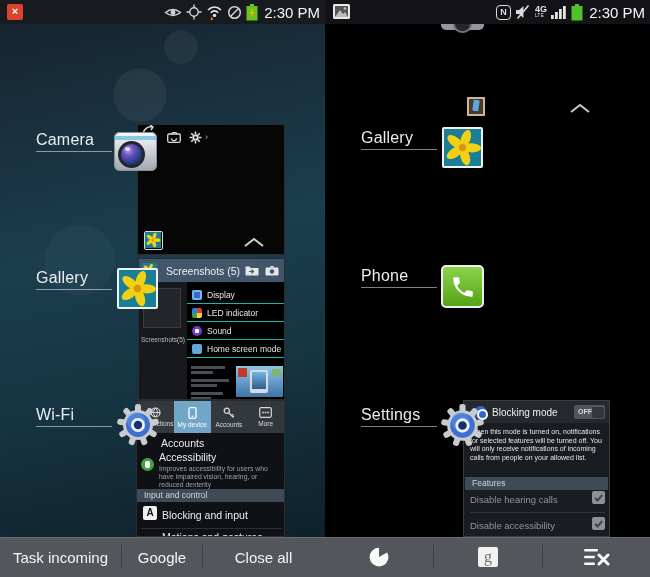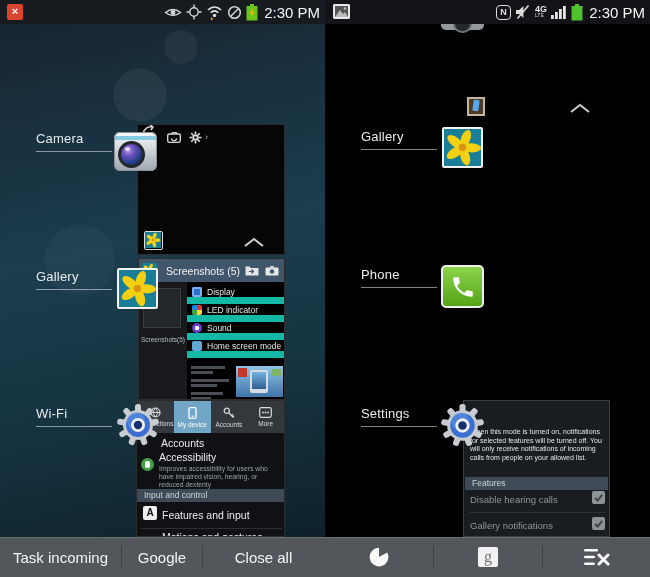--- a/index.html
+++ b/index.html
@@ -27,21 +27,21 @@
   .red-badge{position:absolute;left:7px;top:4px;width:16px;height:16px;background:var(--notification-red);
     border-radius:2px;color:#fff;font-size:11px;font-weight:bold;text-align:center;line-height:15px;}
   .pic-badge{position:absolute;left:8px;top:4px;width:17px;height:15px;background:#e8e8e8;border-radius:2px;overflow:hidden;}
   .pic-badge svg{display:block}
   .nfc-badge{width:15px;height:15px;border:1.5px solid #dcdcdc;border-radius:4px;color:#dcdcdc;
     font-size:9px;font-weight:bold;text-align:center;line-height:12px;}
   .net-stack{display:flex;flex-direction:column;align-items:flex-start;color:#e8e8e8;line-height:1;}
   .net-top{font-size:9px;font-weight:bold;}
   .net-bottom{font-size:4.5px;letter-spacing:.3px;}
 
-  .row-label{position:absolute;left:36px;color:#e9edf0;font-size:13px;letter-spacing:.2px;z-index:2;text-align:right;}
+  .row-label{position:absolute;left:36px;color:#e9edf0;font-size:16px;letter-spacing:.2px;z-index:2;text-align:right;}
   .row-underline{position:absolute;left:36px;width:76px;height:1px;background:rgba(255,255,255,.5);z-index:2;}
 
   .thumb{position:absolute;border:1px solid #2c2c2c;z-index:1;overflow:hidden;}
 
   
   #thumb-camera{left:137px;top:124px;width:148px;height:131px;background:#060606;}
   .cam-mini-flower{position:absolute;left:6px;bottom:4px;width:19px;height:19px;border:1.5px solid #ddd;border-radius:2px;overflow:hidden;}
   .chevron-up{position:absolute;}
 
   
@@ -61,21 +61,21 @@
   #thumb-gallery{left:138px;top:258px;width:147px;height:142px;background:#0b0b0c;}
   .gal-header{position:absolute;top:0;left:0;right:0;height:23px;background:var(--header-blue-gray);
     display:flex;align-items:center;color:#f2f2f2;}
   .gal-header-flower{position:absolute;left:3px;top:4px;width:15px;height:15px;overflow:hidden;border-radius:1px;}
   .gal-title{font-size:10.5px;margin-left:27px;}
   .gal-header-icons{margin-left:auto;display:flex;gap:6px;padding-right:5px;align-items:center;}
   .gal-sidebar{position:absolute;left:0;top:23px;width:48px;bottom:0;background:#17191d;}
   .gal-side-thumb{position:absolute;left:4px;top:6px;width:38px;height:40px;background:#23262a;border:1px solid #3a3d41;}
   .gal-side-caption{position:absolute;left:0;top:54px;width:48px;text-align:center;font-size:6.5px;color:#b9bec3;}
   .gal-panel{position:absolute;left:48px;top:23px;right:0;bottom:0;background:#000;}
-  .gal-item{position:absolute;left:0;right:0;height:18px;display:flex;align-items:center;border-bottom:7px solid #14b8a6;}
+  .gal-item{position:absolute;left:0;right:0;height:18px;display:flex;align-items:center;border-bottom:1px solid #14b8a6;}
   .gal-item-icon{margin-left:5px;width:10px;height:10px;border-radius:2px;flex:none;position:relative;}
   .gal-item-label{margin-left:5px;font-size:8.5px;color:#e6e6e6;white-space:nowrap;}
   .icon-display{background:#2f6fd0;box-shadow:inset 0 0 0 2px #7db0f0;}
   .icon-led{background:conic-gradient(#e53935 0 25%,#fdd835 0 50%,#43a047 0 75%,#1e88e5 0);}
   .icon-sound{background:#6a3fc9;border-radius:50%;}
   .icon-sound::after{content:"";position:absolute;left:3px;top:3px;width:4px;height:4px;background:#fff;border-radius:1px;}
   .icon-home{background:#62a7d8;}
   .meta-bar{position:absolute;height:2.5px;background:#4a4f55;}
   .gal-photo{position:absolute;right:1px;bottom:2px;width:47px;height:31px;background:linear-gradient(#8fc3e6,#3f74a8);}
   .gal-photo .chip{position:absolute;}
@@ -351,21 +351,21 @@
             </svg>
           <span class="tab-label">More</span>
         </div>
       </div>
       <div class="set-text" style="left:24px;top:36px">Accounts</div>
       <div class="acc-icon"></div>
       <div class="set-text" style="left:22px;top:50px">Accessibility</div>
       <div class="set-desc">Improves accessibility for users who have impaired vision, hearing, or reduced dexterity</div>
       <div class="section-bar" style="top:88px">Input and control</div>
       <div class="a-icon">A</div>
-      <div class="set-text" style="left:25px;top:108px">Features and input</div>
+      <div class="set-text" style="left:25px;top:108px">Blocking and input</div>
       <div class="thin-div" style="left:4px;top:127px;width:141px"></div>
       <div class="set-text" style="left:25px;top:130px">Motions and gestures</div>
     </div>
 
     <div class="gear-wrap" style="left:116px;top:403px">
       <svg width="44" height="44" viewBox="0 0 44 44">
         <g fill="#c8cbcf">
           <rect x="19" y="1" width="6" height="11" rx="2.5"></rect>
             <rect x="19" y="1" width="6" height="11" rx="2.5" transform="rotate(40 22 22)"></rect>
             <rect x="19" y="1" width="6" height="11" rx="2.5" transform="rotate(80 22 22)"></rect>
@@ -465,30 +465,38 @@
     <div class="phone-icon">
       <svg width="26" height="26" viewBox="0 0 24 24">
           <path d="M6.6 10.8c1.4 2.8 3.8 5.1 6.6 6.6l2.2-2.2c.3-.3.7-.4 1-.2 1.1.4 2.3.6 3.6.6.6 0 1 .4 1 1V20c0 .6-.4 1-1 1C10.6 21 3 13.4 3 4c0-.6.4-1 1-1h3.5c.6 0 1 .4 1 1 0 1.2.2 2.4.6 3.6.1.3 0 .7-.2 1l-2.3 2.2z" fill="#fff"></path>
         </svg>
     </div>
 
     <div class="row-label" style="top:406px">Settings</div>
     <div class="row-underline" style="top:426px"></div>
 
     <div class="thumb" id="thumb-blocking">
+      <div class="blk-header">
+        <span class="blk-gear-badge"></span>
+        <span class="blk-title">Blocking mode</span>
+        <span class="toggle">
+          <span class="toggle-label">OFF</span>
+          <span class="toggle-knob"></span>
+        </span>
+      </div>
       <div class="blk-desc">When this mode is turned on, notifications for selected features will be turned off. You will only receive notifications of incoming calls from people on your allowed list.</div>
       <div class="section-bar" style="top:76px;left:1px;right:1px">Features</div>
       <div class="blk-item-label" style="top:93px">Disable hearing calls</div>
       <div class="checkbox" style="top:90px">
         <svg width="11" height="11" viewBox="0 0 13 13">
             <path d="M2.5 7 L5.5 10 L11 3.5" fill="none" stroke="#3f4448" stroke-width="2.4"></path>
           </svg>
       </div>
       <div class="thin-div" style="left:6px;top:111px;width:135px;background:#303438"></div>
-      <div class="blk-item-label" style="top:119px">Gallery notifications</div>
+      <div class="blk-item-label" style="top:119px">Disable accessibility</div>
       <div class="checkbox" style="top:116px">
         <svg width="11" height="11" viewBox="0 0 13 13">
             <path d="M2.5 7 L5.5 10 L11 3.5" fill="none" stroke="#3f4448" stroke-width="2.4"></path>
           </svg>
       </div>
     </div>
 
     <div class="gear-wrap" style="left:115px;top:403px">
       <svg width="45" height="45" viewBox="0 0 44 44">
         <g fill="#c8cbcf">

